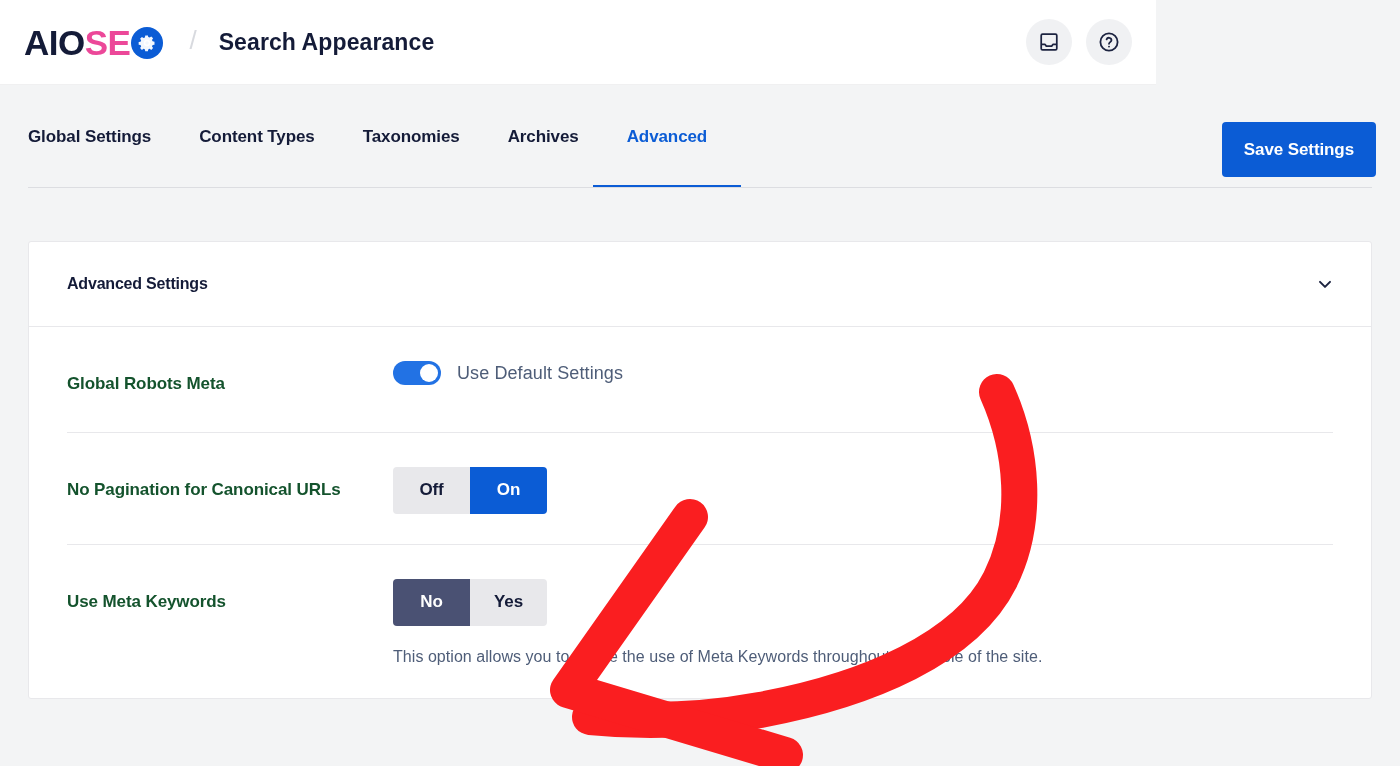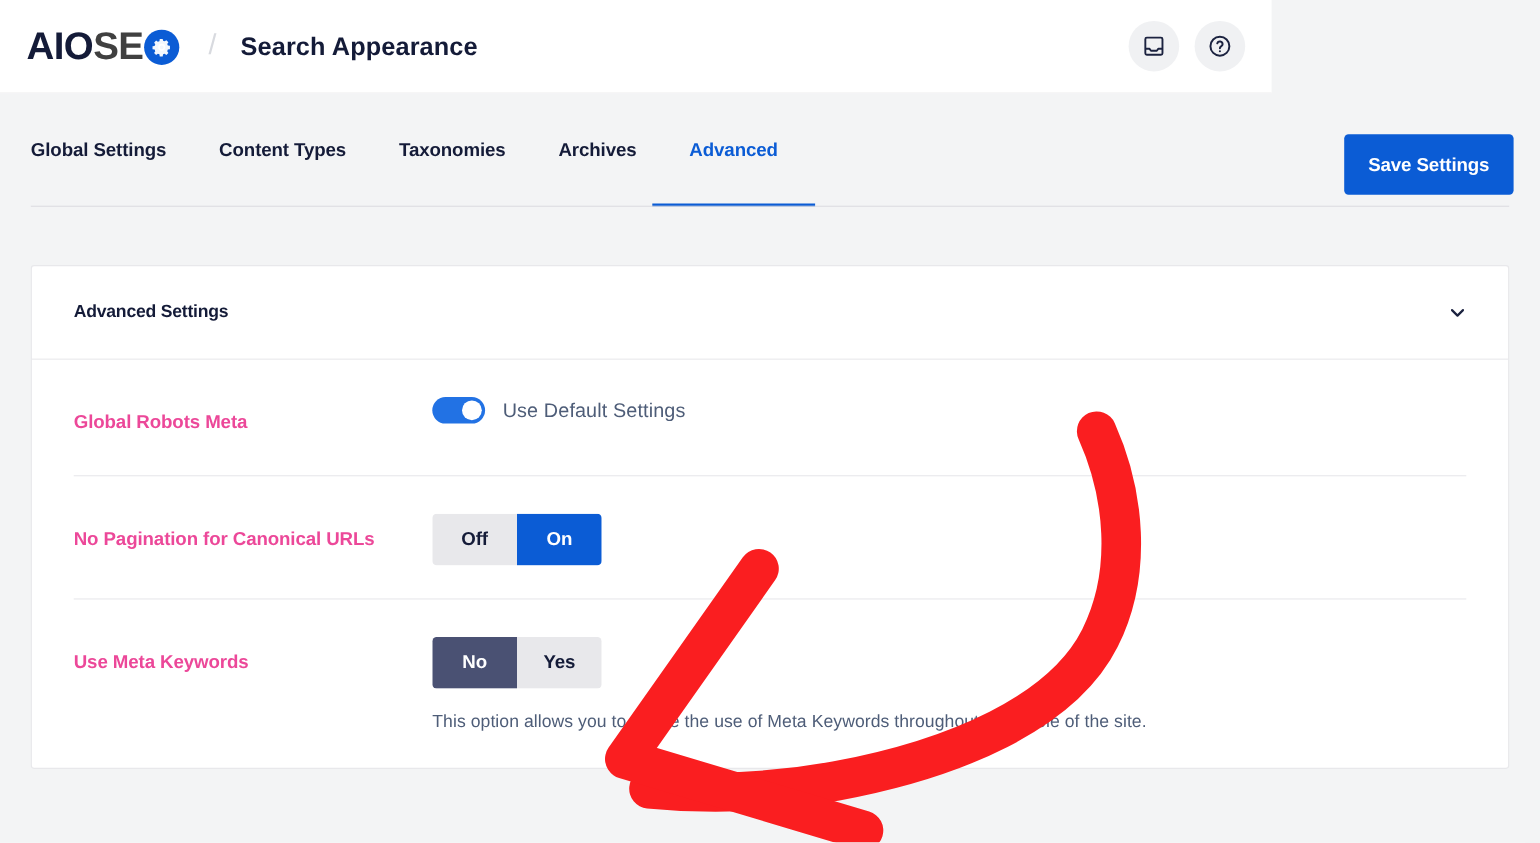--- a/index.html
+++ b/index.html
@@ -41,21 +41,21 @@
 
   .logo-text {
     font-size: 35px;
     font-weight: 700;
     letter-spacing: -0.5px;
     line-height: 1;
     display: flex;
     align-items: center;
   }
   .logo-aio { color: #141B38; }
-  .logo-se  { color: #404040; }
+  .logo-se  { color: #ec4899; }
 
   .logo-gear {
     width: 32px;
     height: 32px;
     border-radius: 50%;
     background: #0B5CD5;
     display: inline-flex;
     align-items: center;
     justify-content: center;
     margin-left: 1px;
@@ -216,21 +216,21 @@
   }
   .setting-row:last-child { border-bottom: none; }
 
   .row-tall { padding-bottom: 30px; }
 
   .setting-label {
     width: 326px;
     flex: 0 0 326px;
     font-size: 17px;
     font-weight: 700;
-    color: #ec4899;
+    color: #14532d;
     line-height: 1.8;
     padding-top: 8px;
     letter-spacing: -0.1px;
   }
 
   .setting-control { flex: 1; min-width: 0; }
 
   .control-inline {
     display: flex;
     align-items: center;

